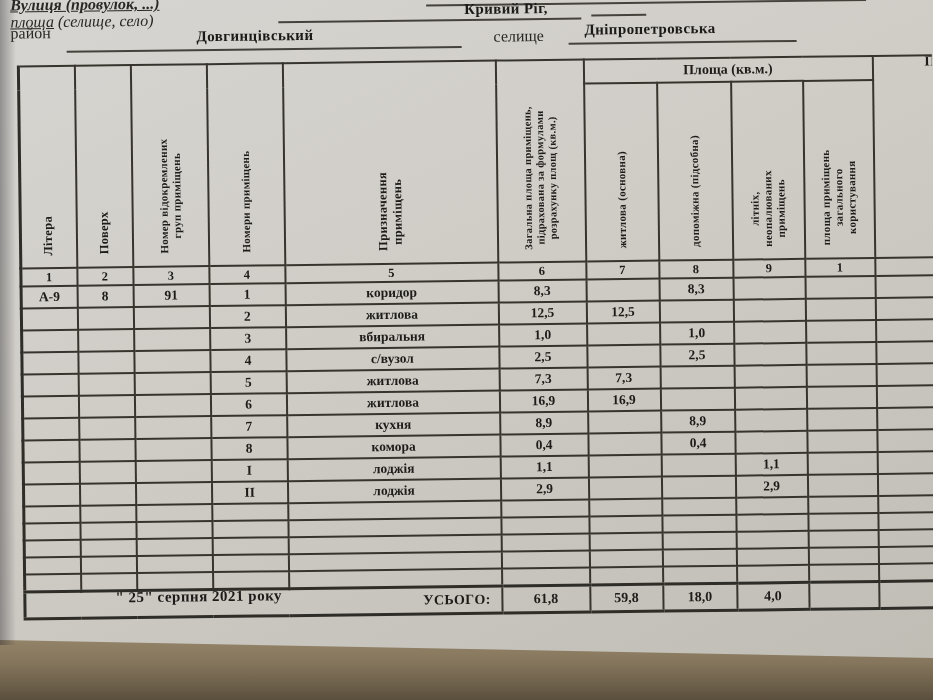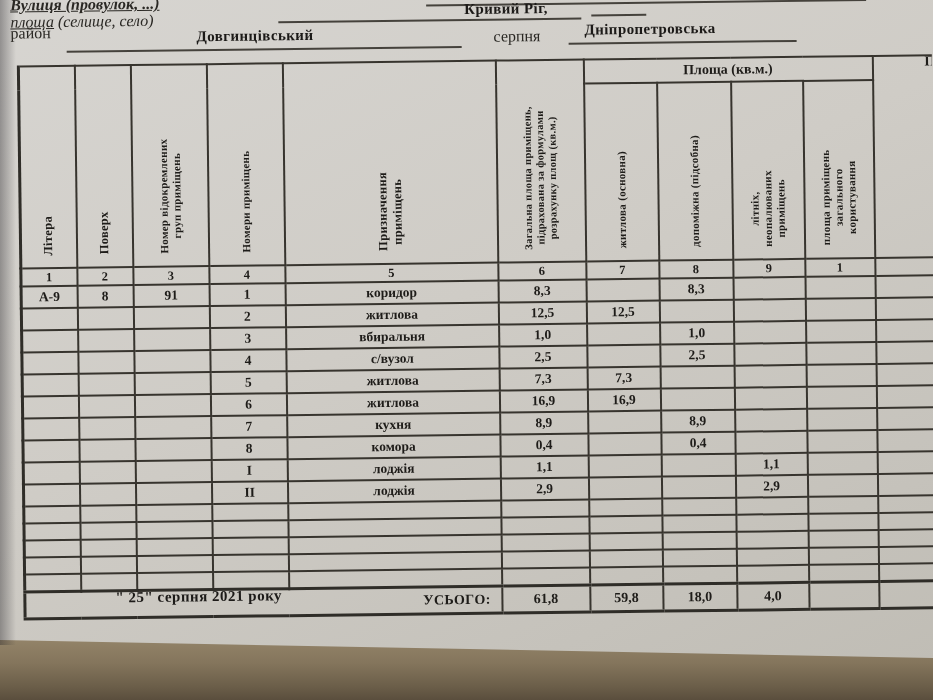--- a/index.html
+++ b/index.html
@@ -89,21 +89,21 @@
 
   <div class="lbl city-label"><i><u>площа</u><span> (селище, село)</span></i></div>
   <div class="val" style="left:468px;top:1px;">Кривий Ріг,</div>
   <div class="formline" style="left:282px;top:19px;width:303px;"></div>
   <div class="formline" style="left:595px;top:16px;width:55px;"></div>
 
   <div class="lbl district-label">район</div>
   <div class="val" style="left:200px;top:25px;">Довгинцівський</div>
   <div class="formline" style="left:70px;top:46px;width:395px;"></div>
 
-  <div class="lbl oblast-label">серпня</div>
+  <div class="lbl oblast-label">селище</div>
   <div class="val" style="left:588px;top:23px;">Дніпропетровська</div>
   <div class="formline" style="left:572px;top:44px;width:228px;"></div>
 
   <table class="areas">
     <colgroup>
       <col style="width:56px">
         <col style="width:56px">
         <col style="width:76px">
         <col style="width:76px">
       <col style="width:213px">

